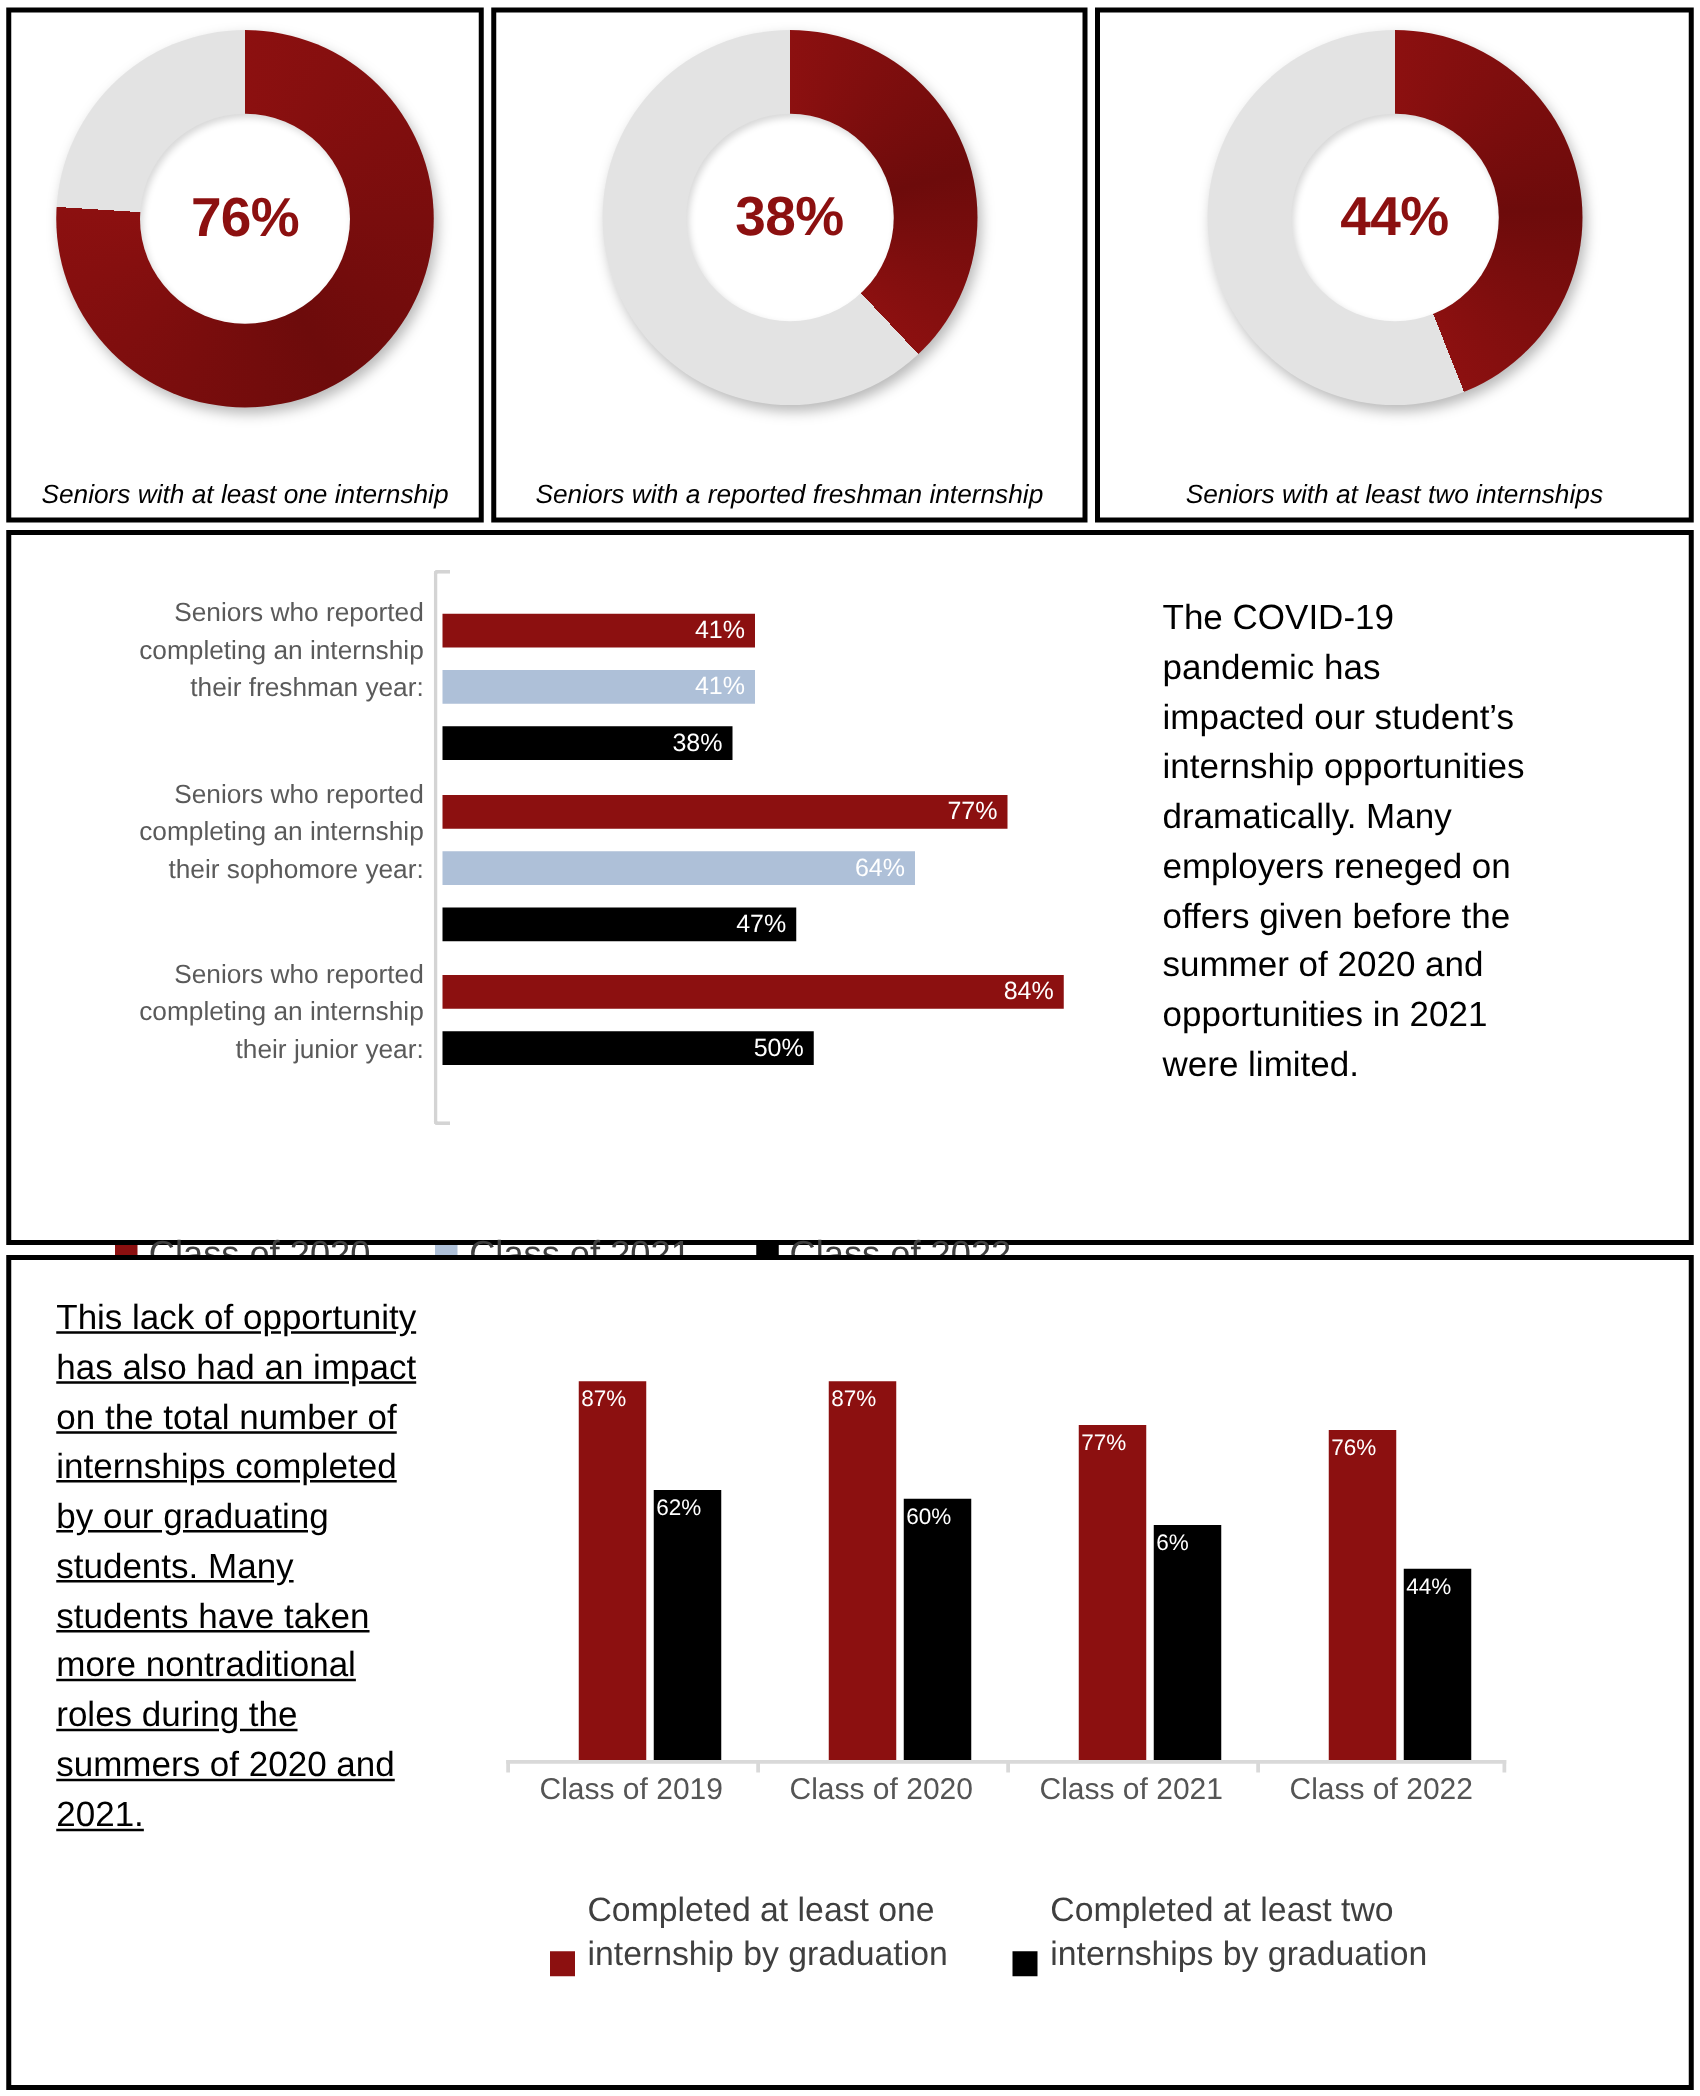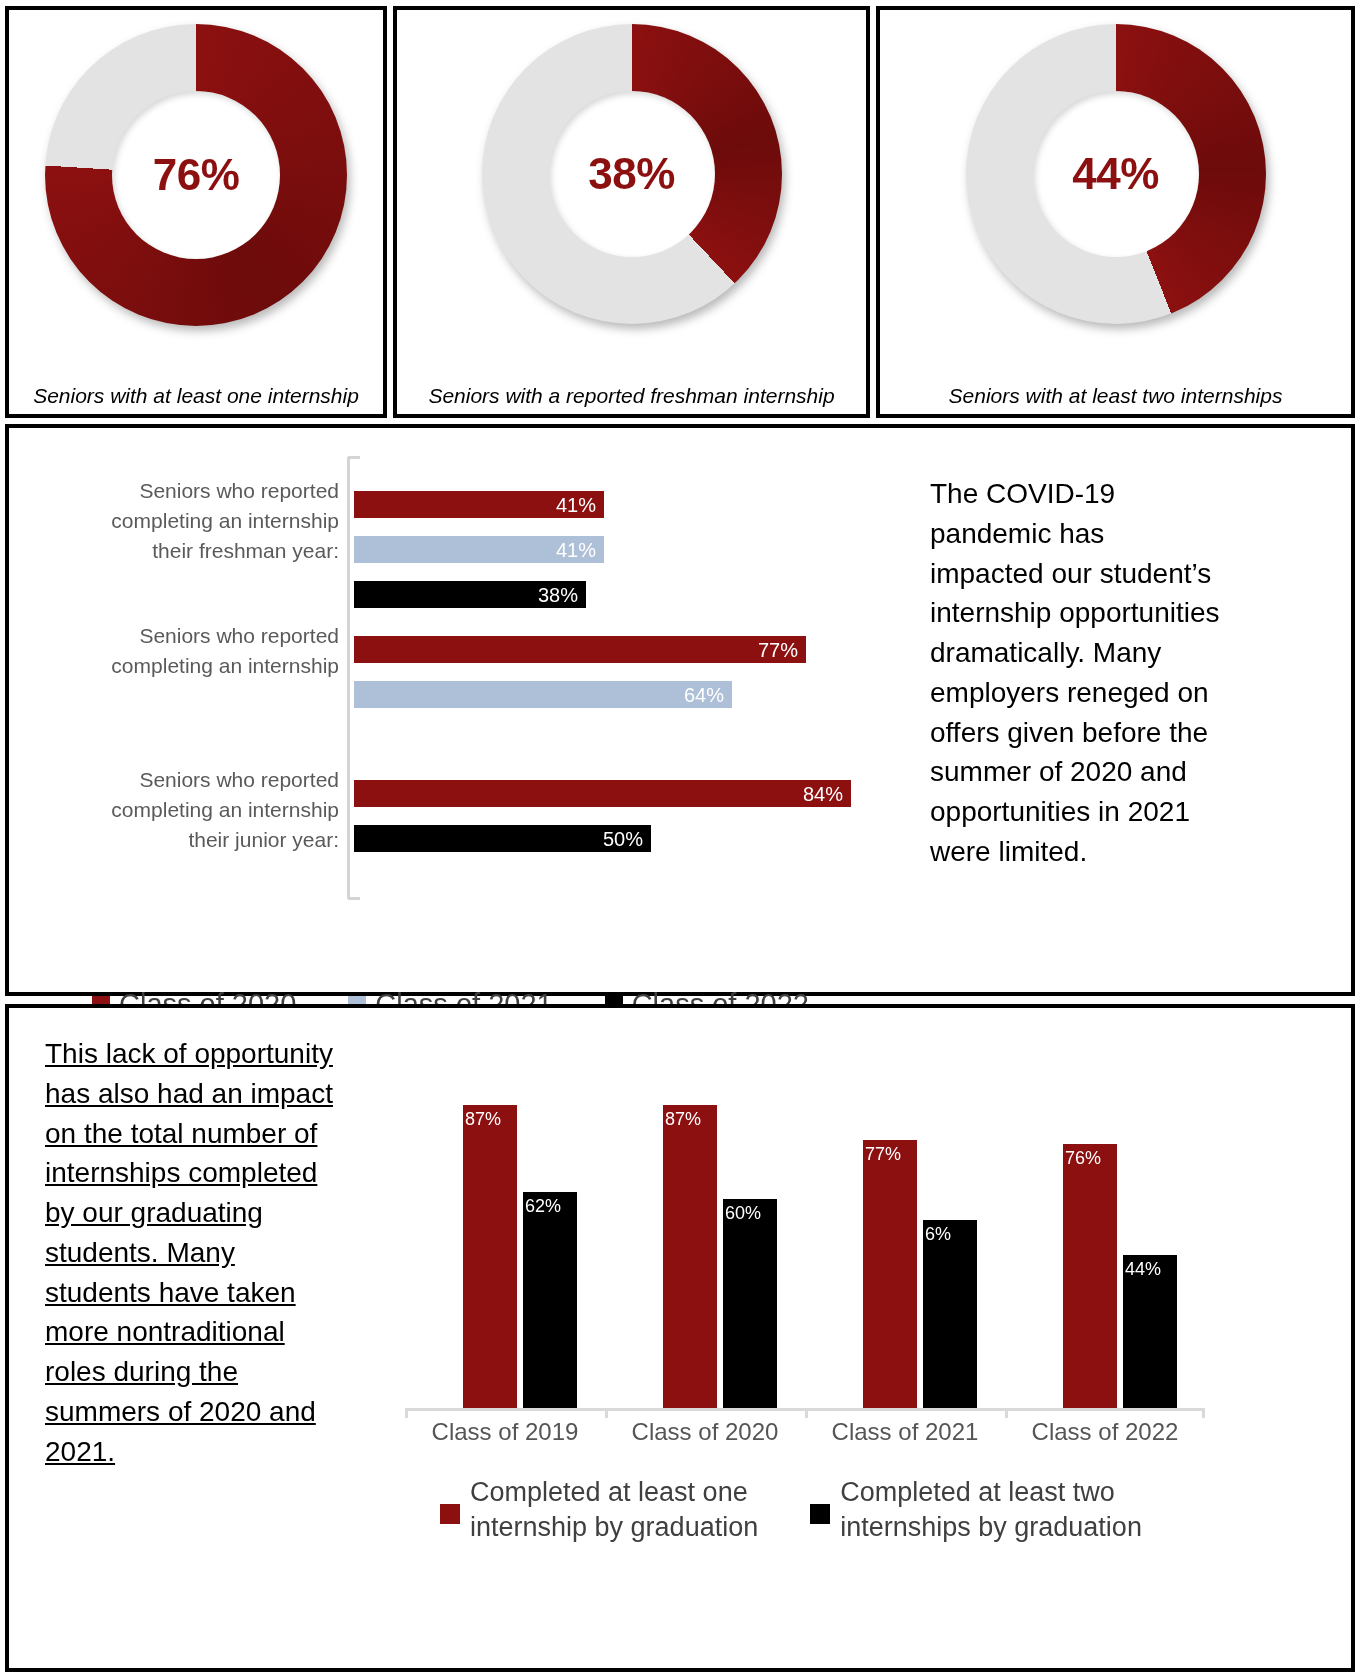--- a/index.html
+++ b/index.html
@@ -141,21 +141,21 @@
     display:flex;
   }
   .xlabel{
     flex:1;text-align:center;font-size:24px;color:#555;
   }
 
   .bot-legend{
     position:absolute;left:440px;top:1475px;
     display:flex;
   }
-  .bl-item{display:flex;align-items:center;margin-right:52px;}
+  .bl-item{display:flex;align-items:flex-end;margin-right:52px;margin-top:36px;}
   .bl-sw{width:20px;height:20px;margin-right:10px;margin-top:7px;flex:0 0 auto;}
   .bl-text{font-size:27px;line-height:1.3;color:#3F3F3F;}
 </style>
 </head>
 <body>
 
 <div class="page">
 
   <div class="donut-row">
 
@@ -221,30 +221,36 @@
               <span class="val">38%</span>
             </div>
           </div>
         </div>
       </div>
 
       <div class="cat-group" style="top:193px;">
         <div class="cat-label">
           <div>Seniors who reported</div>
           <div>completing an internship</div>
+          <div>their sophomore year:</div>
         </div>
         <div class="bars" style="top:15px;">
           <div class="bar-row">
             <div class="bar c2020" style="width:452px;">
               <span class="val">77%</span>
             </div>
           </div>
           <div class="bar-row">
             <div class="bar c2021" style="width:378px;">
               <span class="val">64%</span>
+            </div>
+          </div>
+          <div class="bar-row">
+            <div class="bar c2022" style="width:283px;">
+              <span class="val">47%</span>
             </div>
           </div>
         </div>
       </div>
 
       <div class="cat-group" style="top:337px;">
         <div class="cat-label">
           <div>Seniors who reported</div>
           <div>completing an internship</div>
           <div>their junior year:</div>

